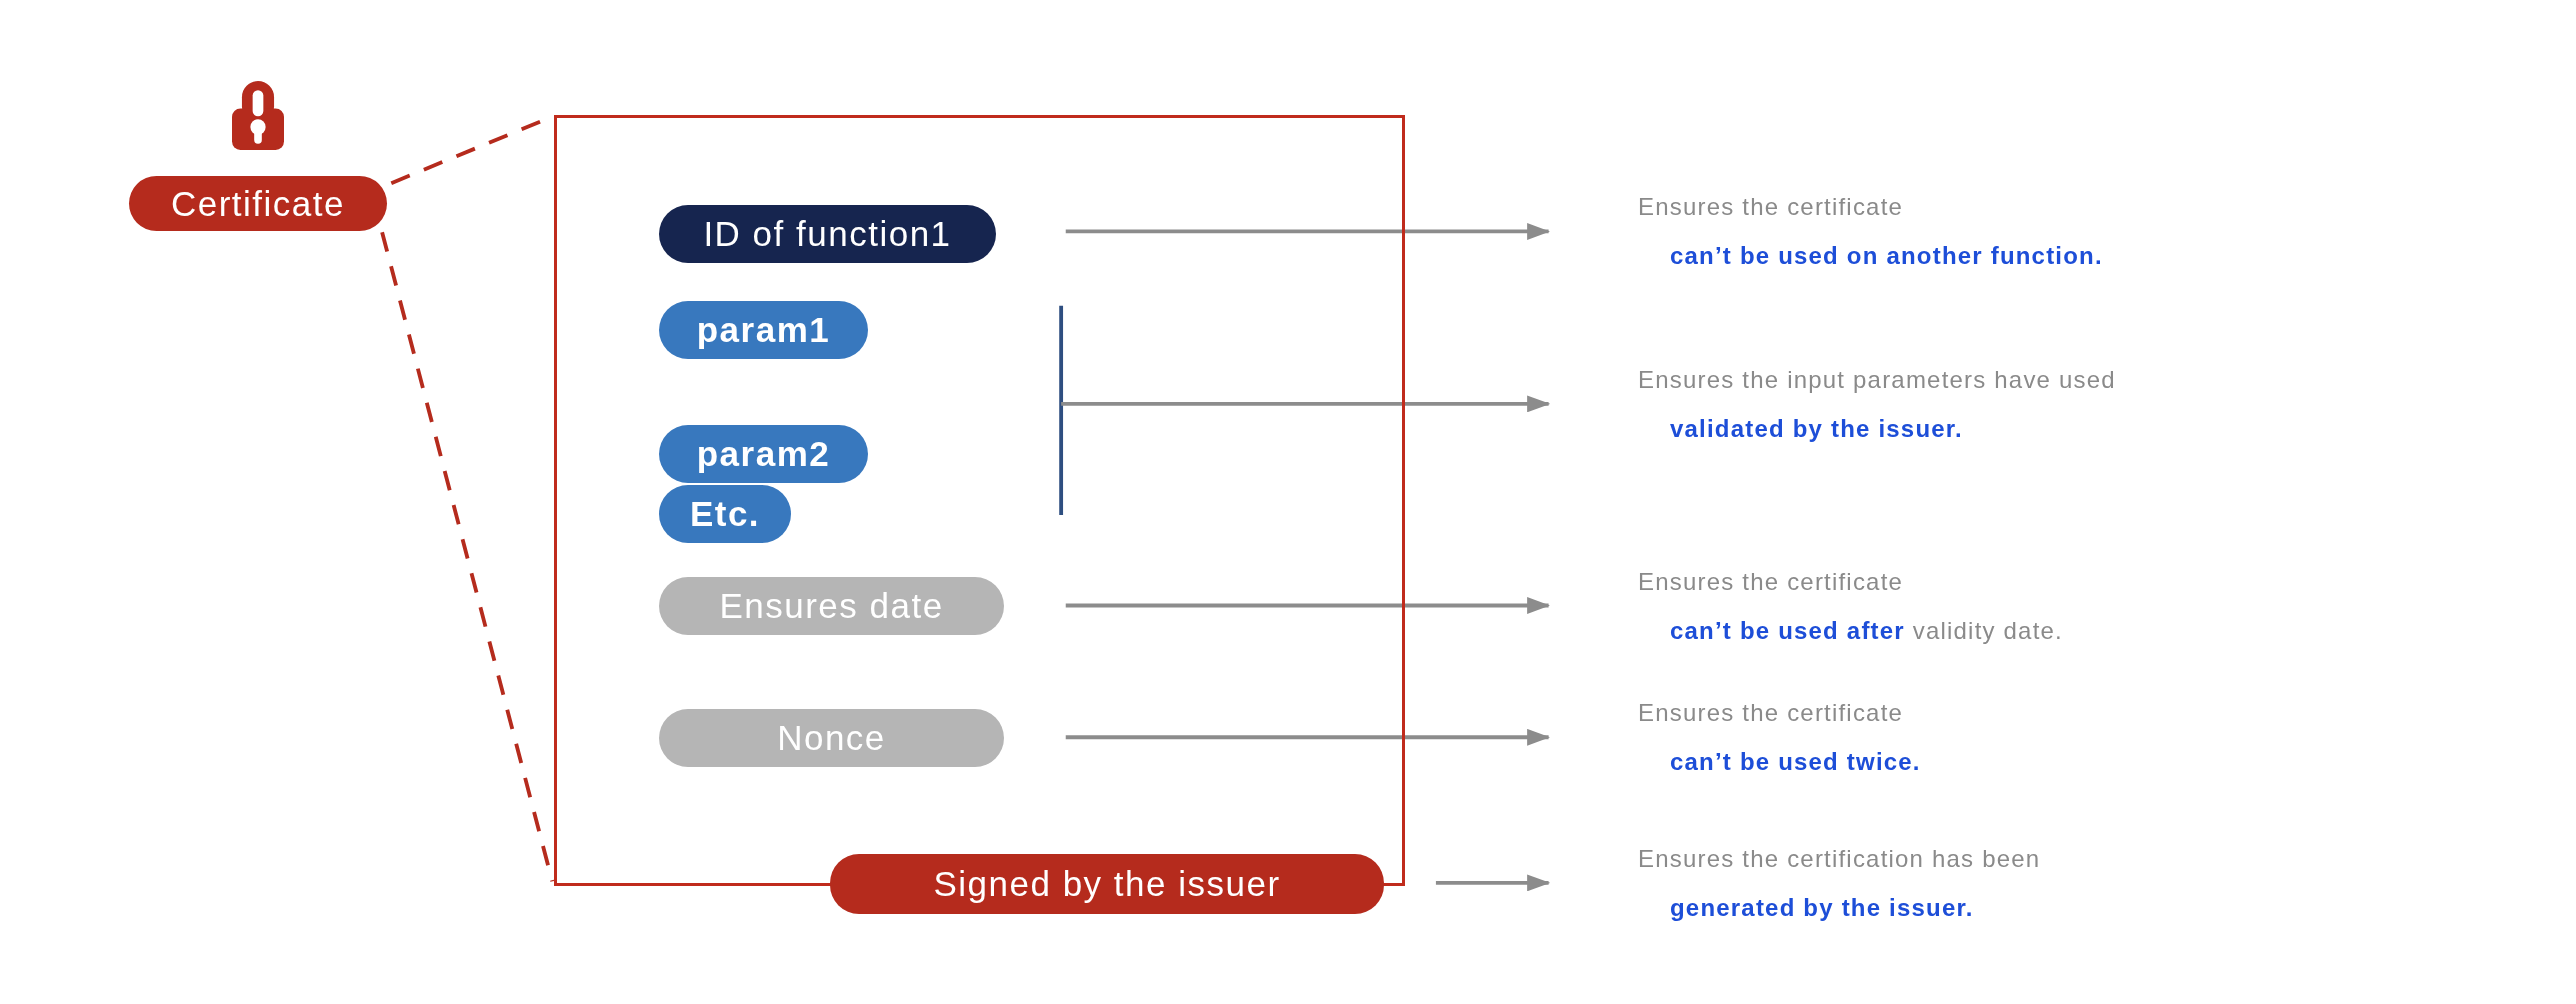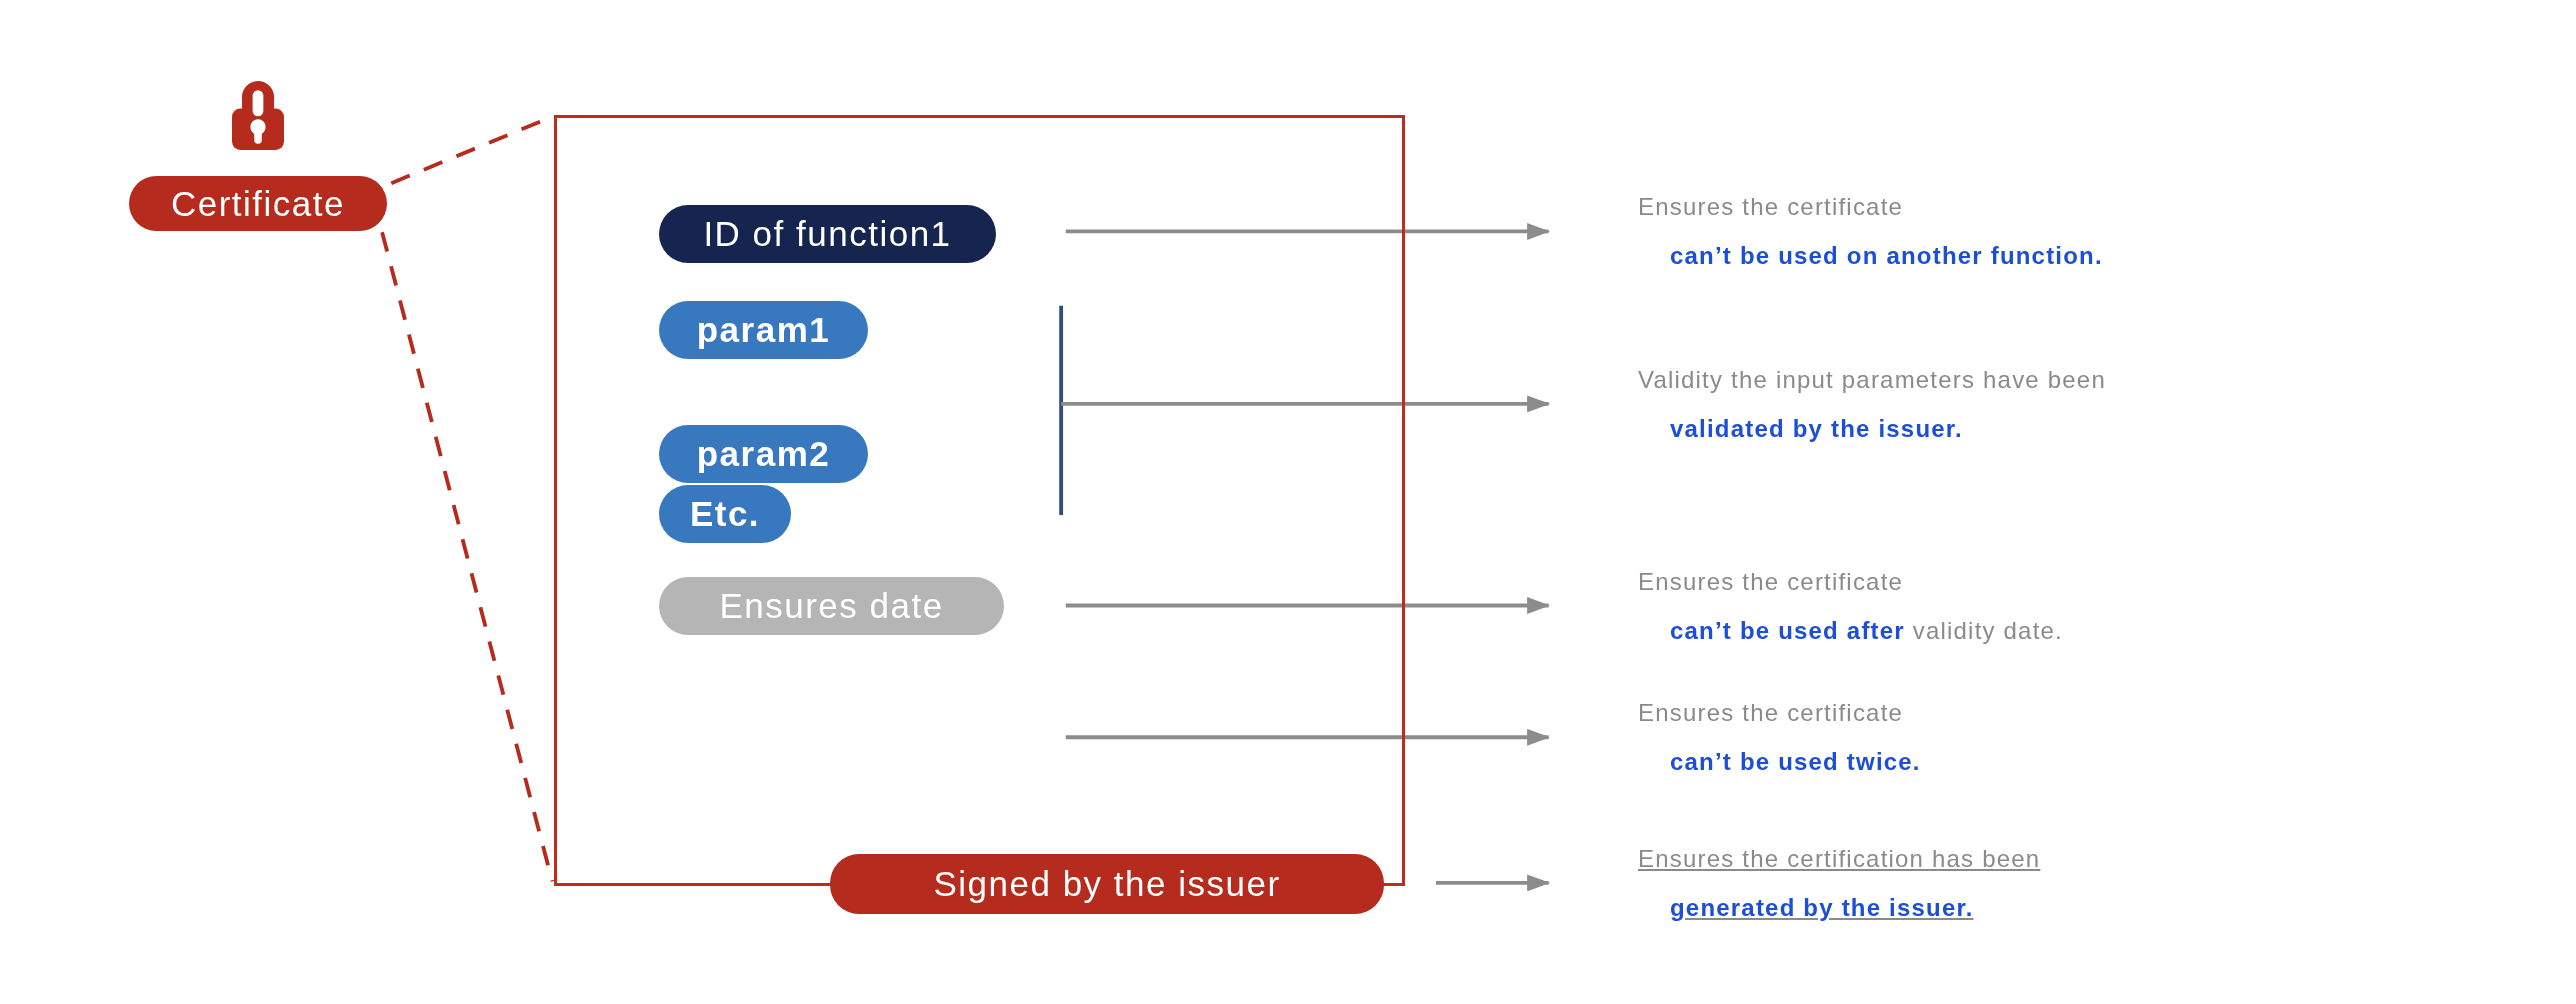--- a/index.html
+++ b/index.html
@@ -78,21 +78,21 @@
     font-size: 24px;
     line-height: 49px;
     letter-spacing: 1.2px;
     white-space: nowrap;
   }
   .ann b { font-weight: 700; color: #1d4ed8; margin-left: 32px; }
   .ann-1 { top: 182px;  }
   .ann-2 { top: 355px;  }
   .ann-3 { top: 557px;  }
   .ann-4 { top: 688px;  }
-  .ann-5 { top: 834px; text-decoration: underline; }
+  .ann-5 { top: 834px; }
 </style>
 </head>
 <body>
 
 <div class="canvas">
 
   <svg class="connector-layer" width="2576" height="1004" viewBox="0 0 3360 1310" xmlns="http://www.w3.org/2000/svg">
     <defs>
       <marker id="arrowhead" markerWidth="30" markerHeight="22" refX="28" refY="11" orient="auto" markerUnits="userSpaceOnUse">
         <path d="M0,0 L30,11 L0,22 Z" fill="#8C8C8C"></path>
@@ -135,30 +135,33 @@
   </div>
   <div class="pill blue f-param2">
     <span>param2</span>
   </div>
   <div class="pill blue f-etc">
     <span>Etc.</span>
   </div>
   <div class="pill gray f-validity">
     <span>Ensures date</span>
   </div>
+  <div class="pill gray f-nonce">
+    <span>Nonce</span>
+  </div>
   <div class="pill red f-signed">
     <span>Signed by the issuer</span>
   </div>
 
   <div class="ann ann-1">
     <div>Ensures the certificate</div>
     <div><b>can’t be used on another function.</b><span></span></div>
   </div>
   <div class="ann ann-2">
-    <div>Validity the input parameters have been</div>
+    <div>Ensures the input parameters have used</div>
     <div><b>validated by the issuer.</b><span></span></div>
   </div>
   <div class="ann ann-3">
     <div>Ensures the certificate</div>
     <div><b>can’t be used after</b><span> validity date.</span></div>
   </div>
   <div class="ann ann-4">
     <div>Ensures the certificate</div>
     <div><b>can’t be used twice.</b><span></span></div>
   </div>

